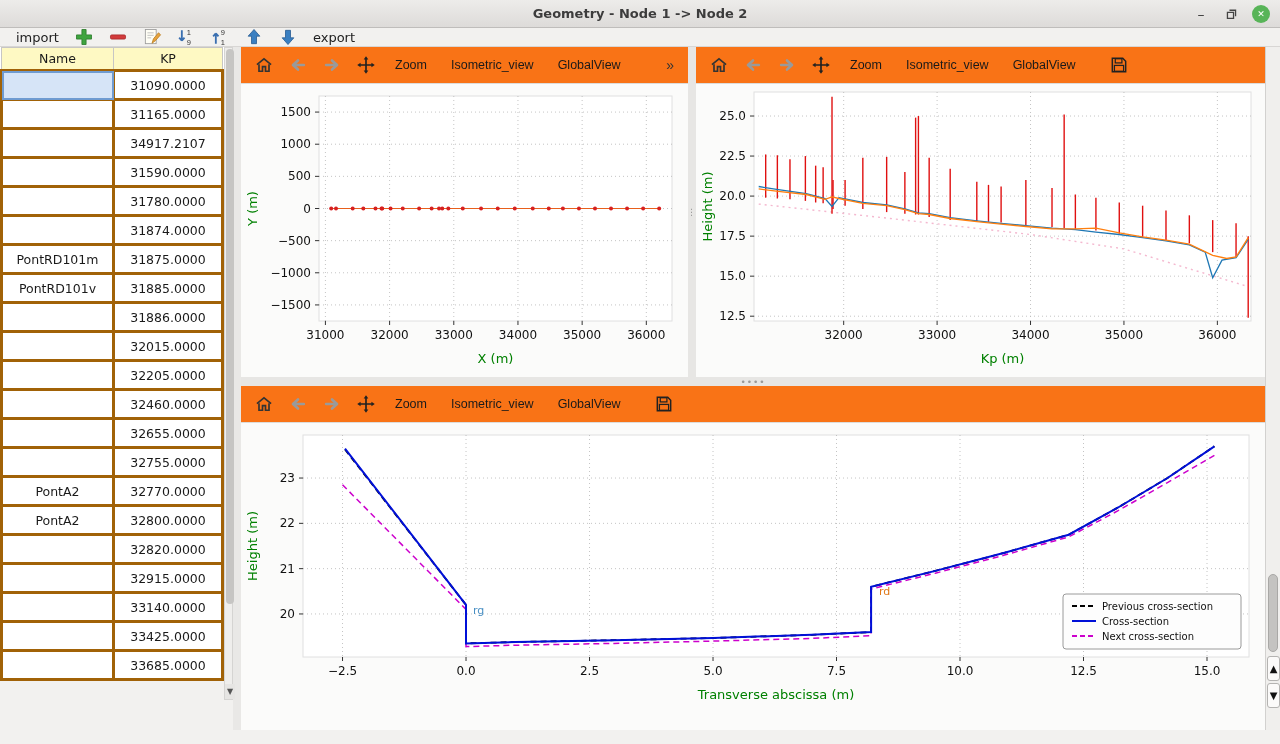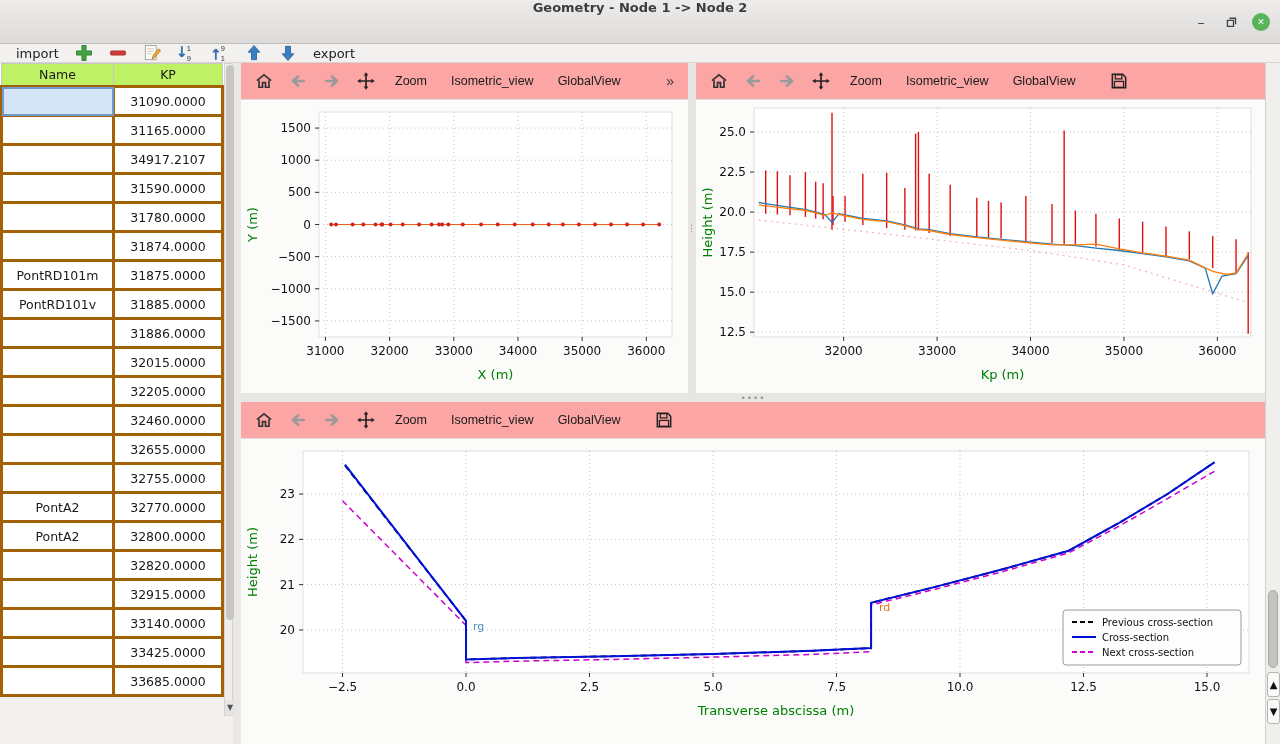--- a/index.html
+++ b/index.html
@@ -1,40 +1,40 @@
 <!DOCTYPE html>
 <html><head>
 <meta charset="utf-8">
 <style>
   * { box-sizing: border-box; margin: 0; padding: 0; }
   html,body { width:1280px; height:744px; overflow:hidden; }
   body { font-family:"DejaVu Sans","Liberation Sans",sans-serif; background:#f2f1ef; color:#1a1a1a; }
 
   
-  .titlebar { height:44px; background:linear-gradient(#edecea,#dddbd9); border-bottom:1px solid #bfbdbb;
-              display:flex; position:relative; }
+  .titlebar { height:28px; background:linear-gradient(#edecea,#dddbd9); border-bottom:1px solid #bfbdbb;
+              display:flex; align-items:center; position:relative; }
   .title { flex:1; text-align:center; font-size:13px; font-weight:bold; color:#3c3c3c; }
   .win-controls { position:absolute; right:10px; top:0; height:100%; display:flex; align-items:center; gap:12px; }
   .win-btn { width:18px; height:18px; display:flex; align-items:center; justify-content:center; cursor:default; }
   .win-btn.minimize { font-size:14px; color:#444; }
   .win-btn.close { background:#58b458; border-radius:50%; color:#fff; font-size:9px; }
 
   
   .main-toolbar { height:19px; background:#f2f1ef; border-bottom:1px solid #d8d6d4;
                   display:flex; align-items:center; gap:8px; padding:0 12px; }
   .tb-text { font-size:13px; color:#222; padding:2px 4px; }
   .tb-btn { width:26px; height:26px; border:none; background:transparent; display:flex; align-items:center; justify-content:center; }
 
   
   .content { display:flex; height:683px; }
 
   
   .left-panel { width:233px; display:flex; align-items:flex-start; }
   table.kp { border-collapse:collapse; width:221px; background:#fff; font-size:12.5px; table-layout:fixed; }
-  table.kp th { background:#bef264; border:1px solid #c7c6c4; height:23px; font-weight:normal;margin-top:16px; }
+  table.kp th { background:#fef9c3; border:1px solid #c7c6c4; height:23px; font-weight:normal;margin-top:16px; }
   table.kp col.c-name { width:112px; } table.kp col.c-kp { width:109px; }
   table.kp td { border:3px solid #a16207; height:29px; text-align:center; background:#fff; }
   table.kp td.selected { background:#d6e4f7; outline:2px solid #6f9bd1; outline-offset:-2px; }
   .table-scrollbar { width:12px; height:653px; background:#efeeec; border:1px solid #d5d4d2; position:relative; }
   .table-sb-thumb { position:absolute; top:1px; left:1px; width:8px; height:555px; background:#c6c5c3; border-radius:4px; }
   .table-sb-down { position:absolute; bottom:0; left:0; width:10px; height:15px; display:flex; align-items:center;
                    justify-content:center; font-size:8px; color:#555; background:#e6e5e3; }
 
   .panel-gap { width:8px; background:#e9e8e6; }
 
@@ -44,21 +44,21 @@
   .plot-panel { background:#fbfbfa; display:flex; flex-direction:column; }
   #panel-plan { width:447px; }
   #panel-profile { flex:1; }
   .v-splitter { width:8px; background:#e7e6e4; position:relative; }
   .v-splitter .grip, .h-splitter .grip { position:absolute; left:50%; top:50%; transform:translate(-50%,-50%);
      color:#9a9998; font-size:9px; letter-spacing:1px; line-height:4px; }
   .h-splitter { height:9px; background:#e7e6e4; position:relative; }
   .plot-panel.bottom { flex:1; }
 
   .plot-toolbar { height:37px; display:flex; align-items:center; gap:4px; padding:0 8px;
-                  background:#fca5a5; border-bottom:1px solid #dddcda; flex:0 0 auto; }
+                  background:#f97316; border-bottom:1px solid #dddcda; flex:0 0 auto; }
   .pt-btn { border:none; background:transparent; padding:3px 5px; display:flex; align-items:center; }
   .pt-text { border:none; background:transparent; font-size:12.5px; color:#1a1a1a; padding:5px 10px; }
   .pt-overflow { margin-left:auto; font-size:14px; color:#333; border:none; background:transparent; padding:3px 6px; }
   .pt-save { margin-left:14px; }
   .chart-wrap { flex:1; }
   .chart-wrap svg { display:block; }
 
   
   .right-scrollbar { width:15px; background:#f0efed; border-left:1px solid #d2d1cf; position:relative; }
   .rs-thumb { position:absolute; left:2px; width:10px; top:527px; height:78px; background:#c4c3c1;

